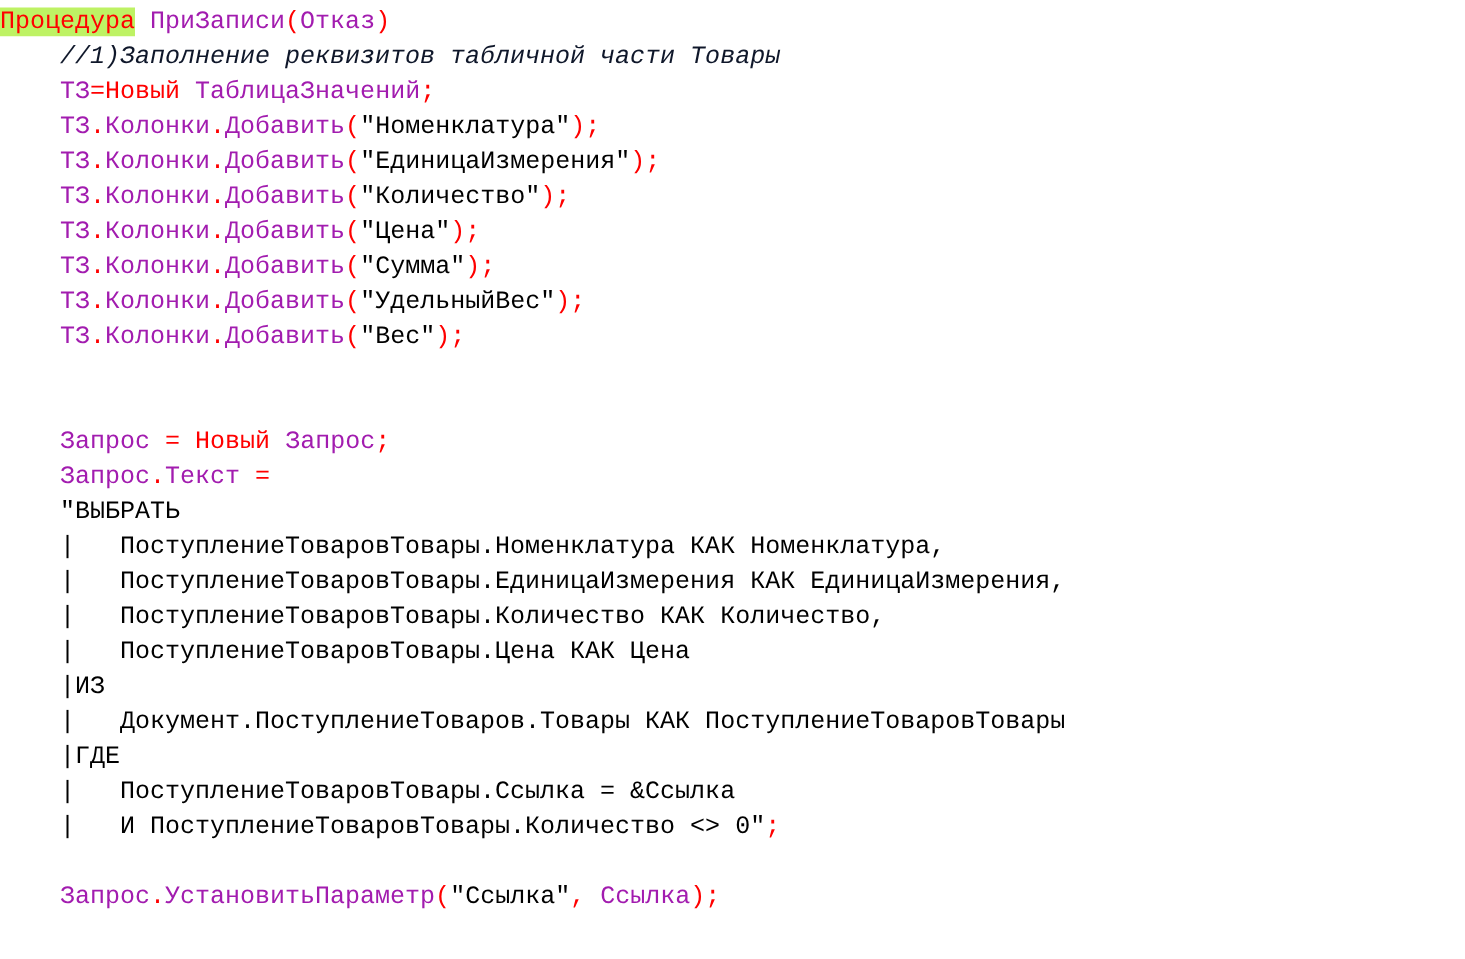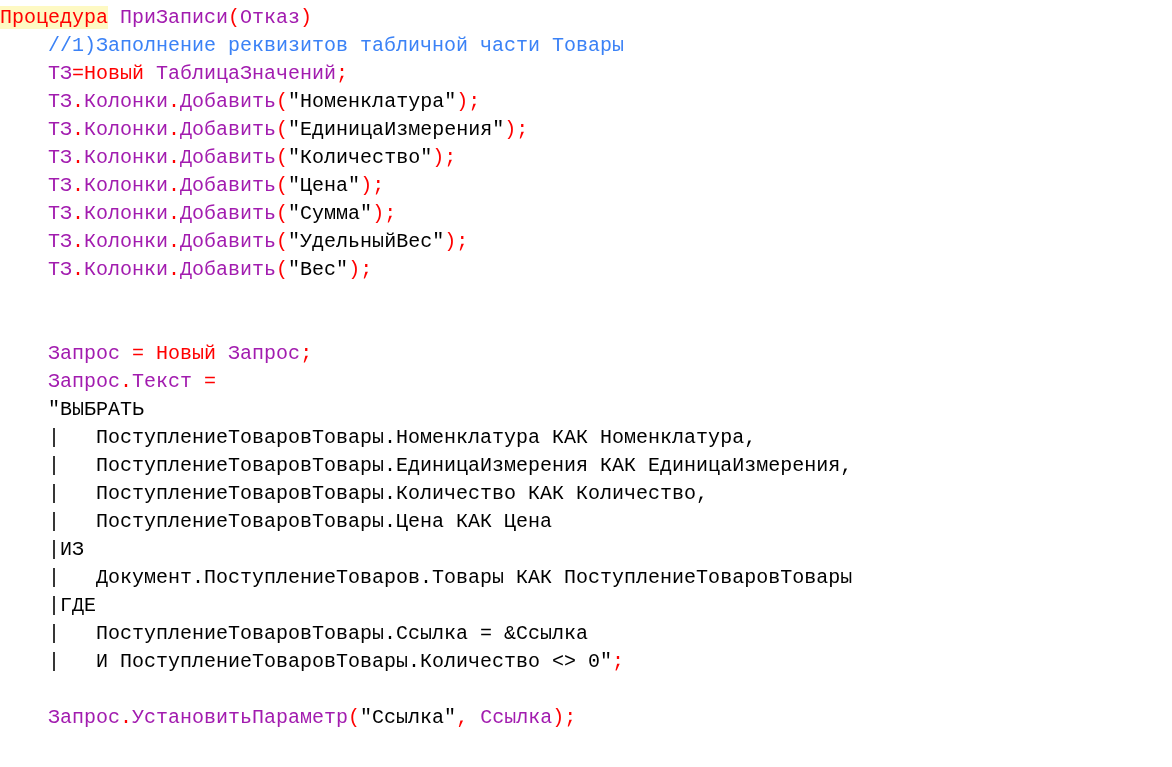--- a/index.html
+++ b/index.html
@@ -14,20 +14,20 @@
     padding: 4px 0 0 0;
     font-family: "Courier New", Courier, monospace;
     font-size: 20px;
     line-height: 28px;
     color: #000000;
     white-space: pre;
   }
   .line { display: block; }
   .c-blue   { color: #a21caf; }
   .c-red    { color: #ff0000; }
-  .c-green  { color: #3b82f6; }
+  .c-green  { color: #0f172a; font-style: italic; }
   .c-black  { color: #000000; }
-  .sel      { background-color: #fef9c3; }
+  .sel      { background-color: #bef264; }
 </style>
 </head>
 <body>
 
 <pre class="code" id="code-block"><span class="line"><span class="c-red sel">Процедура</span><span class="c-black"> </span><span class="c-blue">ПриЗаписи</span><span class="c-red">(</span><span class="c-blue">Отказ</span><span class="c-red">)</span></span><span class="line">    <span class="c-green">//1)Заполнение реквизитов табличной части Товары</span></span><span class="line">    <span class="c-blue">ТЗ</span><span class="c-red">=</span><span class="c-red">Новый</span><span class="c-black"> </span><span class="c-blue">ТаблицаЗначений</span><span class="c-red">;</span></span><span class="line">    <span class="c-blue">ТЗ</span><span class="c-red">.</span><span class="c-blue">Колонки</span><span class="c-red">.</span><span class="c-blue">Добавить</span><span class="c-red">(</span><span class="c-black">"Номенклатура"</span><span class="c-red">);</span></span><span class="line">    <span class="c-blue">ТЗ</span><span class="c-red">.</span><span class="c-blue">Колонки</span><span class="c-red">.</span><span class="c-blue">Добавить</span><span class="c-red">(</span><span class="c-black">"ЕдиницаИзмерения"</span><span class="c-red">);</span></span><span class="line">    <span class="c-blue">ТЗ</span><span class="c-red">.</span><span class="c-blue">Колонки</span><span class="c-red">.</span><span class="c-blue">Добавить</span><span class="c-red">(</span><span class="c-black">"Количество"</span><span class="c-red">);</span></span><span class="line">    <span class="c-blue">ТЗ</span><span class="c-red">.</span><span class="c-blue">Колонки</span><span class="c-red">.</span><span class="c-blue">Добавить</span><span class="c-red">(</span><span class="c-black">"Цена"</span><span class="c-red">);</span></span><span class="line">    <span class="c-blue">ТЗ</span><span class="c-red">.</span><span class="c-blue">Колонки</span><span class="c-red">.</span><span class="c-blue">Добавить</span><span class="c-red">(</span><span class="c-black">"Сумма"</span><span class="c-red">);</span></span><span class="line">    <span class="c-blue">ТЗ</span><span class="c-red">.</span><span class="c-blue">Колонки</span><span class="c-red">.</span><span class="c-blue">Добавить</span><span class="c-red">(</span><span class="c-black">"УдельныйВес"</span><span class="c-red">);</span></span><span class="line">    <span class="c-blue">ТЗ</span><span class="c-red">.</span><span class="c-blue">Колонки</span><span class="c-red">.</span><span class="c-blue">Добавить</span><span class="c-red">(</span><span class="c-black">"Вес"</span><span class="c-red">);</span></span><span class="line">    &nbsp;</span><span class="line">    &nbsp;</span><span class="line">    <span class="c-blue">Запрос</span><span class="c-black"> </span><span class="c-red">=</span><span class="c-black"> </span><span class="c-red">Новый</span><span class="c-black"> </span><span class="c-blue">Запрос</span><span class="c-red">;</span></span><span class="line">    <span class="c-blue">Запрос</span><span class="c-red">.</span><span class="c-blue">Текст</span><span class="c-black"> </span><span class="c-red">=</span></span><span class="line">    <span class="c-black">"ВЫБРАТЬ</span></span><span class="line">    <span class="c-black">|   ПоступлениеТоваровТовары.Номенклатура КАК Номенклатура,</span></span><span class="line">    <span class="c-black">|   ПоступлениеТоваровТовары.ЕдиницаИзмерения КАК ЕдиницаИзмерения,</span></span><span class="line">    <span class="c-black">|   ПоступлениеТоваровТовары.Количество КАК Количество,</span></span><span class="line">    <span class="c-black">|   ПоступлениеТоваровТовары.Цена КАК Цена</span></span><span class="line">    <span class="c-black">|ИЗ</span></span><span class="line">    <span class="c-black">|   Документ.ПоступлениеТоваров.Товары КАК ПоступлениеТоваровТовары</span></span><span class="line">    <span class="c-black">|ГДЕ</span></span><span class="line">    <span class="c-black">|   ПоступлениеТоваровТовары.Ссылка = &amp;Ссылка</span></span><span class="line">    <span class="c-black">|   И ПоступлениеТоваровТовары.Количество &lt;&gt; 0"</span><span class="c-red">;</span></span><span class="line">    &nbsp;</span><span class="line">    <span class="c-blue">Запрос</span><span class="c-red">.</span><span class="c-blue">УстановитьПараметр</span><span class="c-red">(</span><span class="c-black">"Ссылка"</span><span class="c-red">,</span><span class="c-black"> </span><span class="c-blue">Ссылка</span><span class="c-red">);</span></span></pre>
 
 </body></html>

